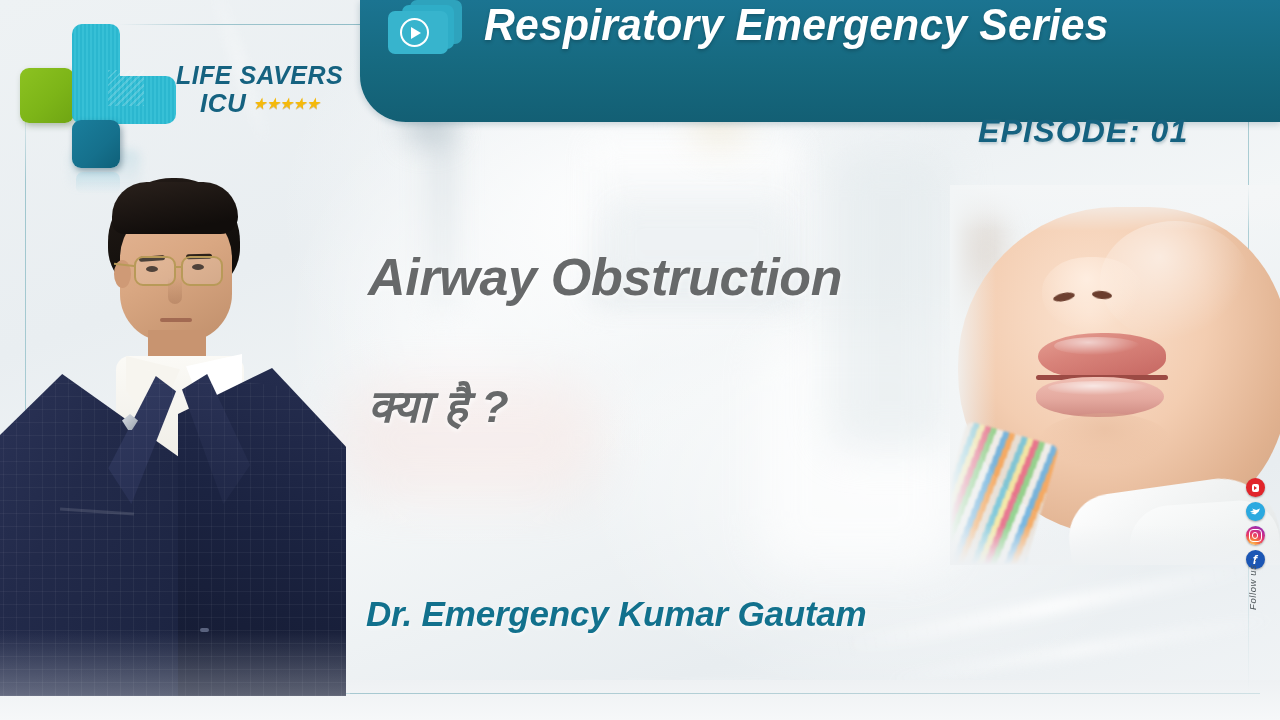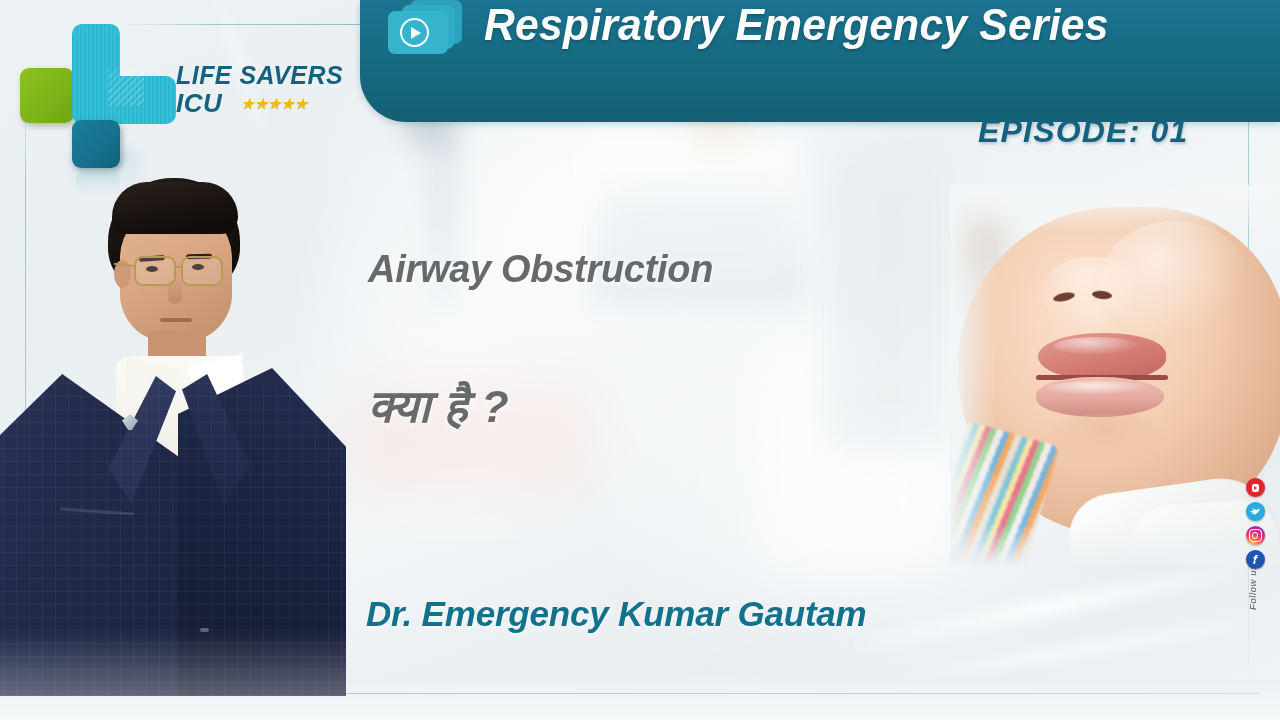--- a/index.html
+++ b/index.html
@@ -62,21 +62,21 @@
      box-shadow:3px 4px 8px rgba(40,90,110,.32); border-radius:10px; z-index:-1; }
   .sq-dark { position:absolute; left:54px; top:108px; width:48px; height:48px; border-radius:9px;
      background:linear-gradient(135deg,#1a7e9c 0%,#15708c 60%,#0f6079 100%);
      box-shadow:2px 3px 6px rgba(20,60,80,.4); }
   .sq-ghost { position:absolute; left:58px; top:160px; width:44px; height:22px; border-radius:7px;
      background:linear-gradient(180deg,rgba(160,210,225,.40),rgba(255,255,255,0)); }
 
   .logo-text { position:absolute; left:176px; top:62px; width:200px; }
   .logo-l1 { font-size:26px; font-weight:700; letter-spacing:.5px; color:#156280; line-height:1.0;
      font-family:"Liberation Sans", sans-serif; transform:scaleX(.96); transform-origin:left; }
-  .logo-l2row { display:flex; align-items:center; gap:18px; margin-top:2px; }
+  .logo-l2row { display:flex; align-items:center; gap:6px; margin-top:2px;padding-left:24px; }
   .logo-l2 { font-size:26px; font-weight:700; letter-spacing:.5px; color:#156280; line-height:1.0; }
   .stars { color:#f5b90a; font-size:16px; letter-spacing:-1px; text-shadow:0 1px 0 rgba(160,110,0,.35); }
 
   
   .doctor { position:absolute; left:0px; top:160px; width:350px; height:535px; }
   .dr-hair { position:absolute; left:108px; top:18px; width:132px; height:116px; border-radius:64px 64px 46px 46px;
      background:linear-gradient(160deg,#241c18 0%,#14100d 60%,#0b0908 100%); }
   .dr-face { position:absolute; left:120px; top:46px; width:112px; height:136px; border-radius:52px 52px 48px 48px;
      background:linear-gradient(150deg,#e4b594 0%,#d9a782 45%,#c08f6b 100%); }
   .dr-ear  { position:absolute; left:114px; top:100px; width:17px; height:28px; border-radius:50%;
@@ -188,21 +188,21 @@
   .header-title { font-size:44px; font-weight:700; color:#ffffff; letter-spacing:.2px;
      transform:scaleX(.97) ; transform-origin:left;
      text-shadow:0 2px 4px rgba(0,0,0,.22); white-space:nowrap; }
 
   
   .episode { position:absolute; left:978px; top:113px; font-size:32px; font-weight:700;
      color:#156280; letter-spacing:1.2px; text-shadow:1px 2px 3px rgba(140,165,175,.55); }
 
   
   .title-en { position:absolute; left:368px; top:249px; width:600px;
-     font-size:38px; font-weight:700; line-height:1.08; color:#67696a; letter-spacing:-.3px;
+     font-size:52px; font-weight:700; line-height:1.08; color:#67696a; letter-spacing:-.3px;
      text-shadow:0 2px 5px rgba(255,255,255,.85); }
   .title-hi { position:absolute; left:368px; top:374px;
      font-size:45px; font-weight:700; color:#67696a; letter-spacing:.5px;
      text-shadow:0 2px 5px rgba(255,255,255,.85); }
 
   .sub-badge { position:absolute; left:362px; top:464px; min-width:352px; height:42px;
      display:flex; align-items:center; justify-content:center; padding:0 22px;
      background:linear-gradient(180deg,#ffffff 0%,#fdfdfd 45%,#eef0ef 100%);
      border-radius:7px; box-shadow:0 3px 7px rgba(120,145,150,.35), inset 0 0 0 1px rgba(255,255,255,.6);
      font-size:27px; font-weight:700; color:#1db3c6; letter-spacing:.4px; white-space:nowrap; }

